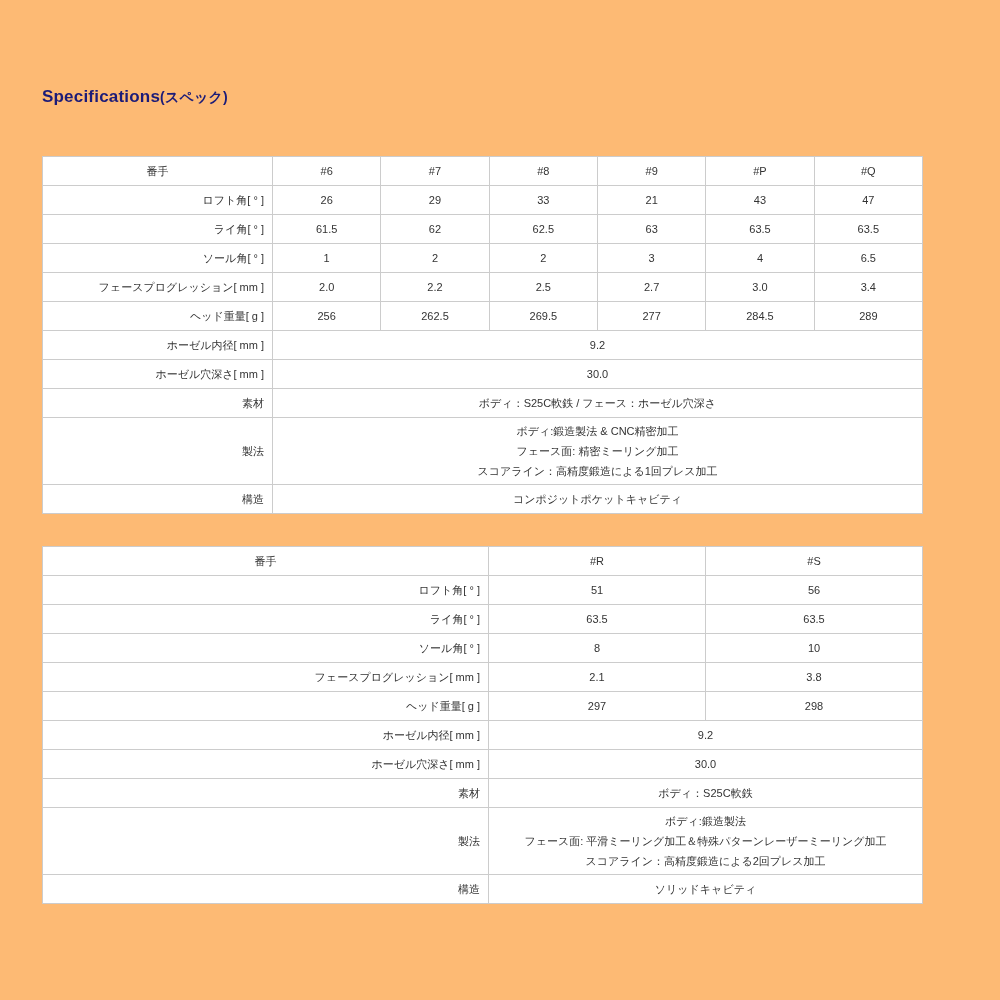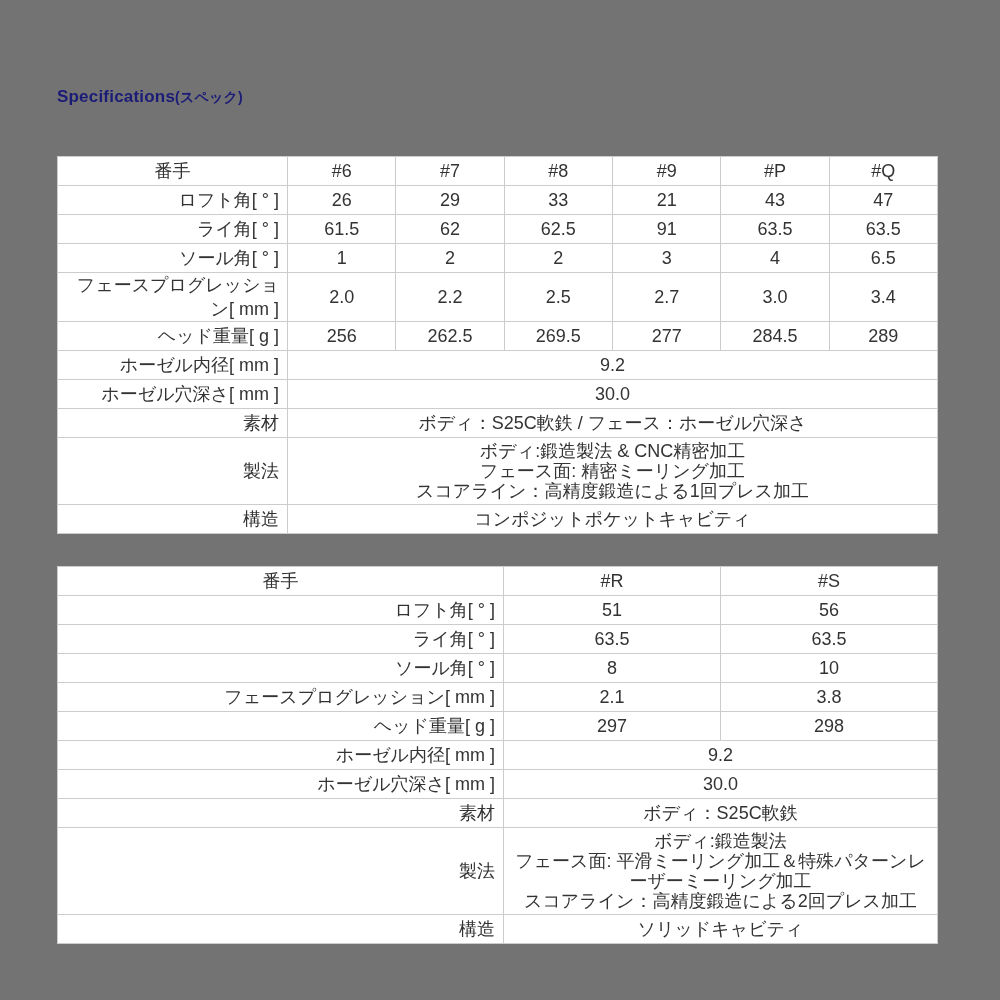--- a/index.html
+++ b/index.html
@@ -6,41 +6,41 @@
     margin: 0;
     padding: 0;
     background: #ffffff;
     font-family: "Liberation Sans", "DejaVu Sans", sans-serif;
     color: #333333;
   }
   .page {
     width: 1000px;
     height: 1000px;
     box-sizing: border-box;
-    padding: 87px 56px 0 57px;
-    background: #737373;
+    padding: 87px 56px 0 42px;
+    background: #fdba74;
     overflow: hidden;
   }
   .page-title {
     margin: 0 0 49px 0;
     font-size: 17px;
     line-height: 20px;
     font-weight: bold;
     color: #1b1b78;
     letter-spacing: 0.2px;
   }
   .page-title .title-jp {
     font-size: 14px;
     font-weight: bold;
   }
   table.spec {
     width: 881px;
     border-collapse: collapse;
     table-layout: fixed;
-    font-size: 18px;
+    font-size: 11px;
     color: #333333;
     background: #ffffff;
   }
   table.spec td, table.spec th {
     border: 1px solid #cccccc;
     padding: 0 8px;
     height: 28px;
     text-align: center;
     font-weight: normal;
     vertical-align: middle;
@@ -94,21 +94,21 @@
         <td>33</td>
         <td>21</td>
         <td>43</td>
         <td>47</td>
       </tr>
       <tr>
         <td class="lbl">ライ角[ ° ]</td>
         <td>61.5</td>
         <td>62</td>
         <td>62.5</td>
-        <td>91</td>
+        <td>63</td>
         <td>63.5</td>
         <td>63.5</td>
       </tr>
       <tr>
         <td class="lbl">ソール角[ ° ]</td>
         <td>1</td>
         <td>2</td>
         <td>2</td>
         <td>3</td>
         <td>4</td>

